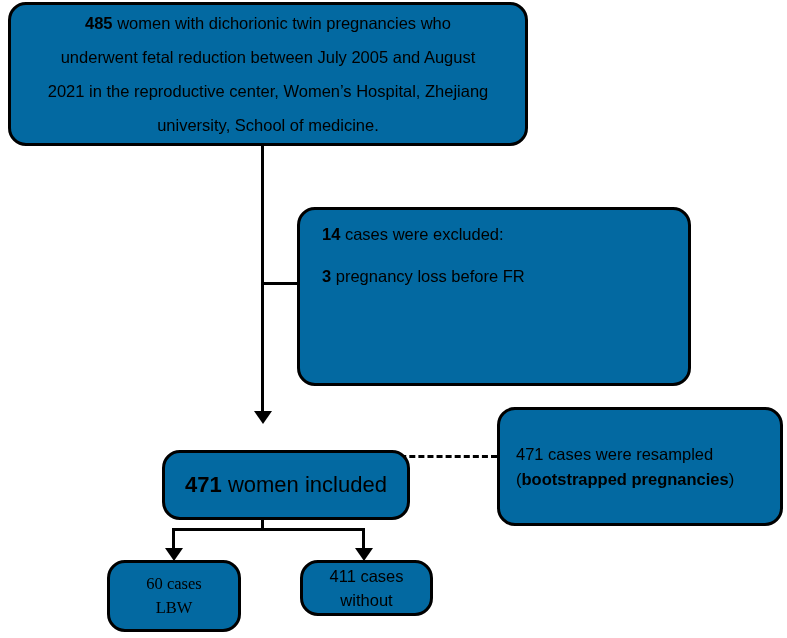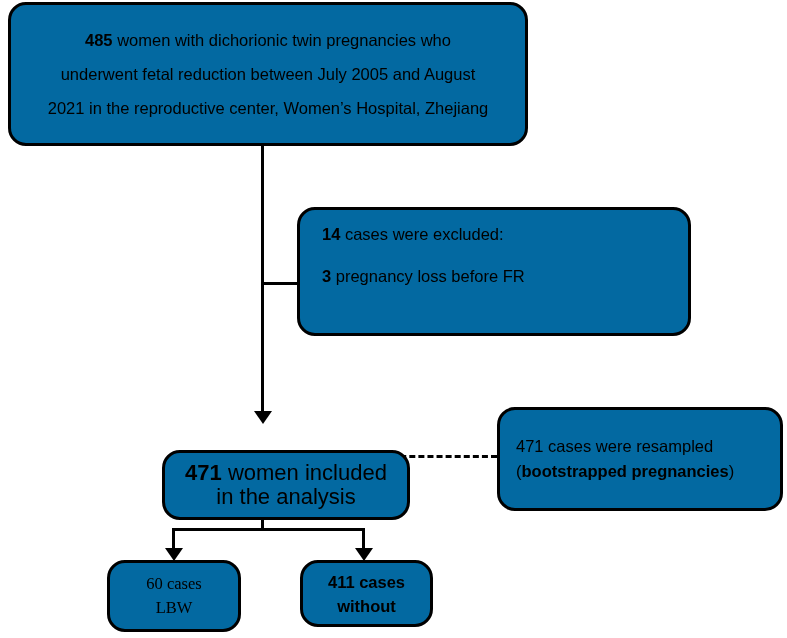--- a/index.html
+++ b/index.html
@@ -49,21 +49,21 @@
     padding: 6px 10px;
     font-size: 16.5px;
     line-height: 34px;
   }
 
   
   #box-excluded {
     left: 297px;
     top: 207px;
     width: 394px;
-    height: 129px;
+    height: 179px;
     align-items: flex-start;
     text-align: right;
     padding: 6px 0 6px 22px;
     font-size: 16.5px;
     justify-content: flex-start;
   }
   #box-excluded .hdr {
     margin-top: 8px;
     margin-bottom: 22px;
     line-height: 20px;
@@ -85,21 +85,21 @@
     font-size: 22px;
     line-height: 24px;
     margin-top: 26px;
   }
 
   
   #box-bootstrap {
     left: 497px;
     top: 407px;
     width: 286px;
-    height: 104px;
+    height: 119px;
     align-items: flex-start;
     text-align: left;
     padding-left: 16px;
     font-size: 16.5px;
     line-height: 25px;
   }
 
   
   #box-lbw {
     left: 107px;
@@ -109,26 +109,25 @@
     align-items: center;
     text-align: center;
     font-size: 16.5px;
     line-height: 24px;
     font-family: Liberation Serif, serif;
   }
   #box-nolbw {
     left: 300px;
     top: 560px;
     width: 133px;
-    height: 67px;
+    height: 56px;
     align-items: center;
     text-align: center;
     font-size: 16.5px;
     line-height: 24px;
-    font-weight: bold;
   }
 
   
   .conn {
     position: absolute;
     background: #000000;
     z-index: 1;
   }
   .vline { width: 3px; }
   .hline { height: 3px; }
@@ -186,30 +185,30 @@
   <div class="conn hline" id="split-bar"></div>
   <div class="conn vline" id="drop-left"></div>
   <div class="conn vline" id="drop-right"></div>
   <div class="arrow" id="arrow-lbw"></div>
   <div class="arrow" id="arrow-nolbw"></div>
 
   <div class="node" id="box-enrollment">
     <span class="line"><b>485</b><span> women with dichorionic twin pregnancies who</span></span>
     <span class="line">underwent fetal reduction between July 2005 and August</span>
     <span class="line">2021 in the reproductive center, Women’s Hospital, Zhejiang</span>
+    <span class="line">university, School of medicine.</span>
   </div>
 
   <div class="node" id="box-excluded">
     <span class="hdr"><b>14</b><span> cases were excluded:</span></span>
     <span class="item"><b>3</b><span> pregnancy loss before FR</span></span>
   </div>
 
   <div class="node" id="box-included">
     <span class="line"><b>471</b><span> women included</span></span>
-    <span class="line">in the analysis</span>
   </div>
 
   <div class="node" id="box-bootstrap">
     <span class="line">471 cases were resampled</span>
     <span class="line"><span>(</span><b>bootstrapped pregnancies</b><span>)</span></span>
   </div>
 
   <div class="node" id="box-lbw">
     <span class="line">60 cases</span>
     <span class="line">LBW</span>

